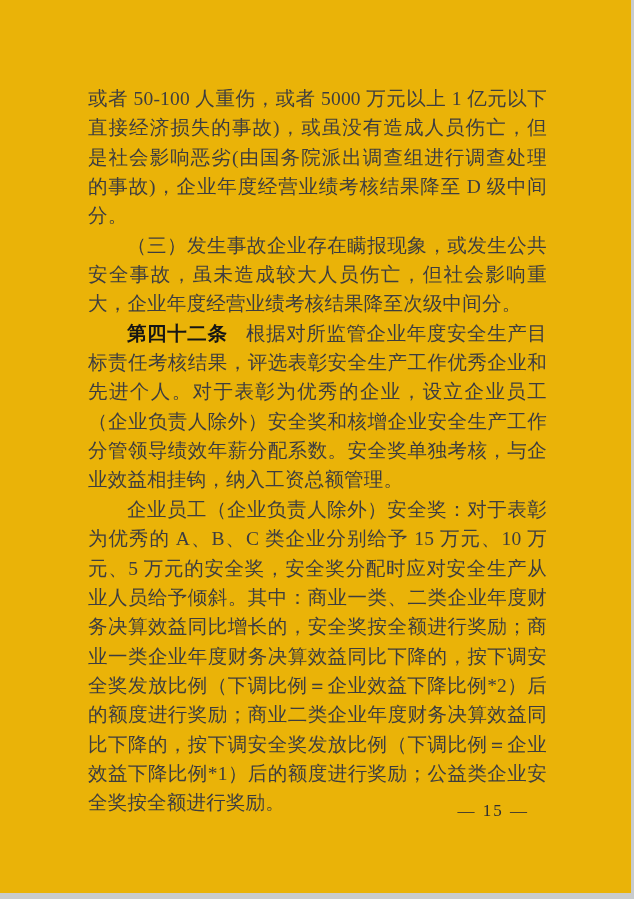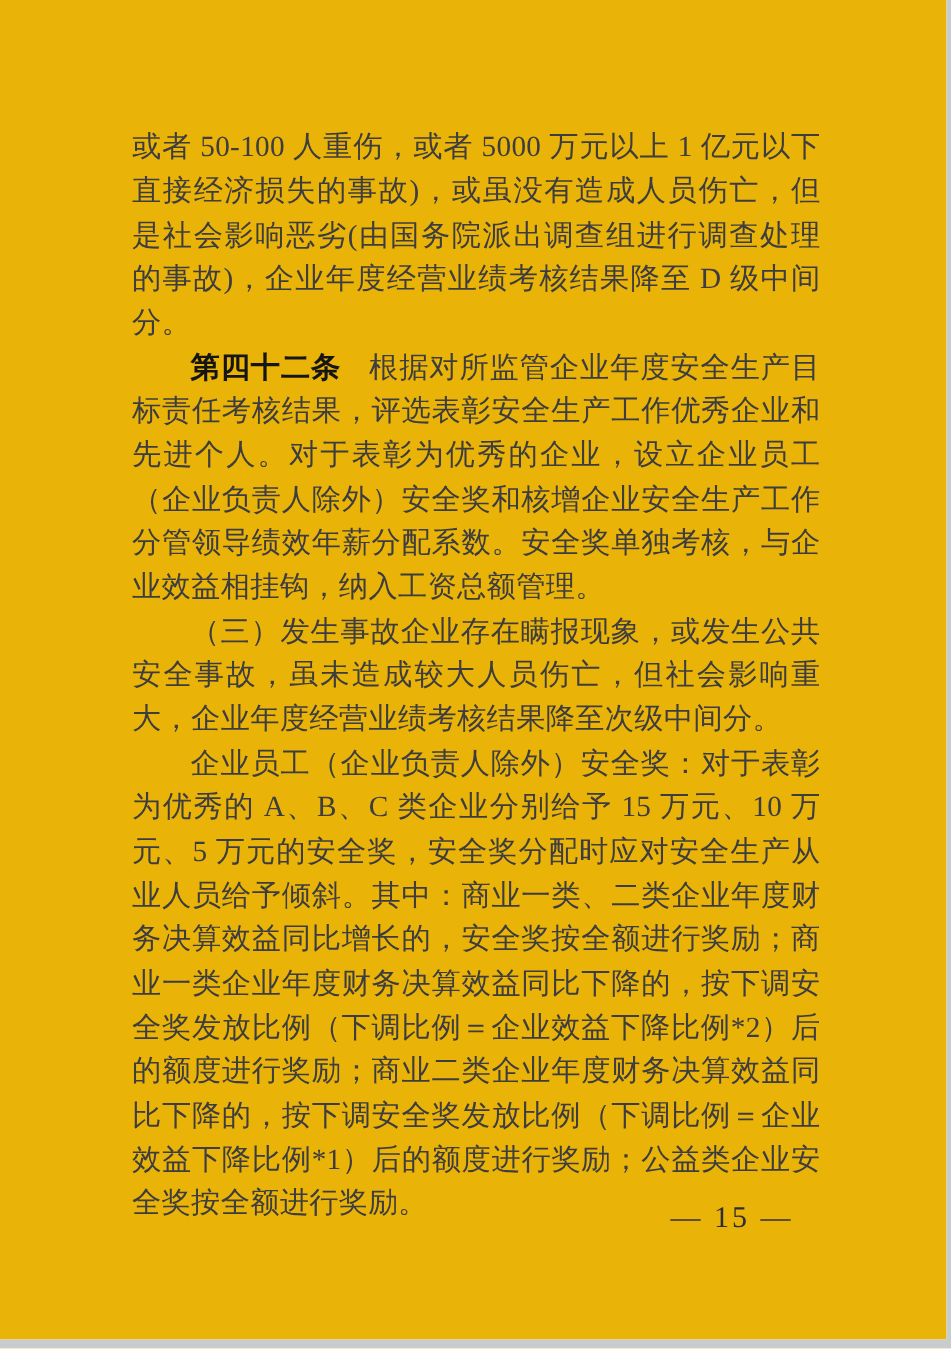--- a/index.html
+++ b/index.html
@@ -65,38 +65,38 @@
     margin-right: 0.95em;
   }
   .page-number {
     position: absolute;
     left: 88px;
     top: 801px;
     width: 459px;
     text-align: right;
     padding-right: 18px;
     box-sizing: border-box;
-    font-size: 20px;
+    font-size: 17px;
     color: #2e2e33;
     letter-spacing: 2px;
   }
 </style>
 </head>
 <body>
 
 <div class="viewport">
   <div class="page-sheet">
 
     <div class="doc-body">
       <p class="no-indent">或者 50-100 人重伤，或者 5000 万元以上 1 亿元以下直接经济损失的事故)，或虽没有造成人员伤亡，但是社会影响恶劣(由国务院派出调查组进行调查处理的事故)，企业年度经营业绩考核结果降至 D 级中间分。</p>
 
 
+      <p>（三）发生事故企业存在瞒报现象，或发生公共安全事故，虽未造成较大人员伤亡，但社会影响重大，企业年度经营业绩考核结果降至次级中间分。</p>
+
       <p><span class="article-lead">第四十二条</span><span>根据对所监管企业年度安全生产目标责任考核结果，评选表彰安全生产工作优秀企业和先进个人。对于表彰为优秀的企业，设立企业员工（企业负责人除外）安全奖和核增企业安全生产工作分管领导绩效年薪分配系数。安全奖单独考核，与企业效益相挂钩，纳入工资总额管理。</span></p>
-
-      <p>（三）发生事故企业存在瞒报现象，或发生公共安全事故，虽未造成较大人员伤亡，但社会影响重大，企业年度经营业绩考核结果降至次级中间分。</p>
 
       <p>企业员工（企业负责人除外）安全奖：对于表彰为优秀的 A、B、C 类企业分别给予 15 万元、10 万元、5 万元的安全奖，安全奖分配时应对安全生产从业人员给予倾斜。其中：商业一类、二类企业年度财务决算效益同比增长的，安全奖按全额进行奖励；商业一类企业年度财务决算效益同比下降的，按下调安全奖发放比例（下调比例＝企业效益下降比例*2）后的额度进行奖励；商业二类企业年度财务决算效益同比下降的，按下调安全奖发放比例（下调比例＝企业效益下降比例*1）后的额度进行奖励；公益类企业安全奖按全额进行奖励。</p>
     </div>
 
     <div class="page-number">— 15 —</div>
   </div>
 
   <div class="edge-right"></div>
   <div class="edge-bottom"></div>
 </div>

